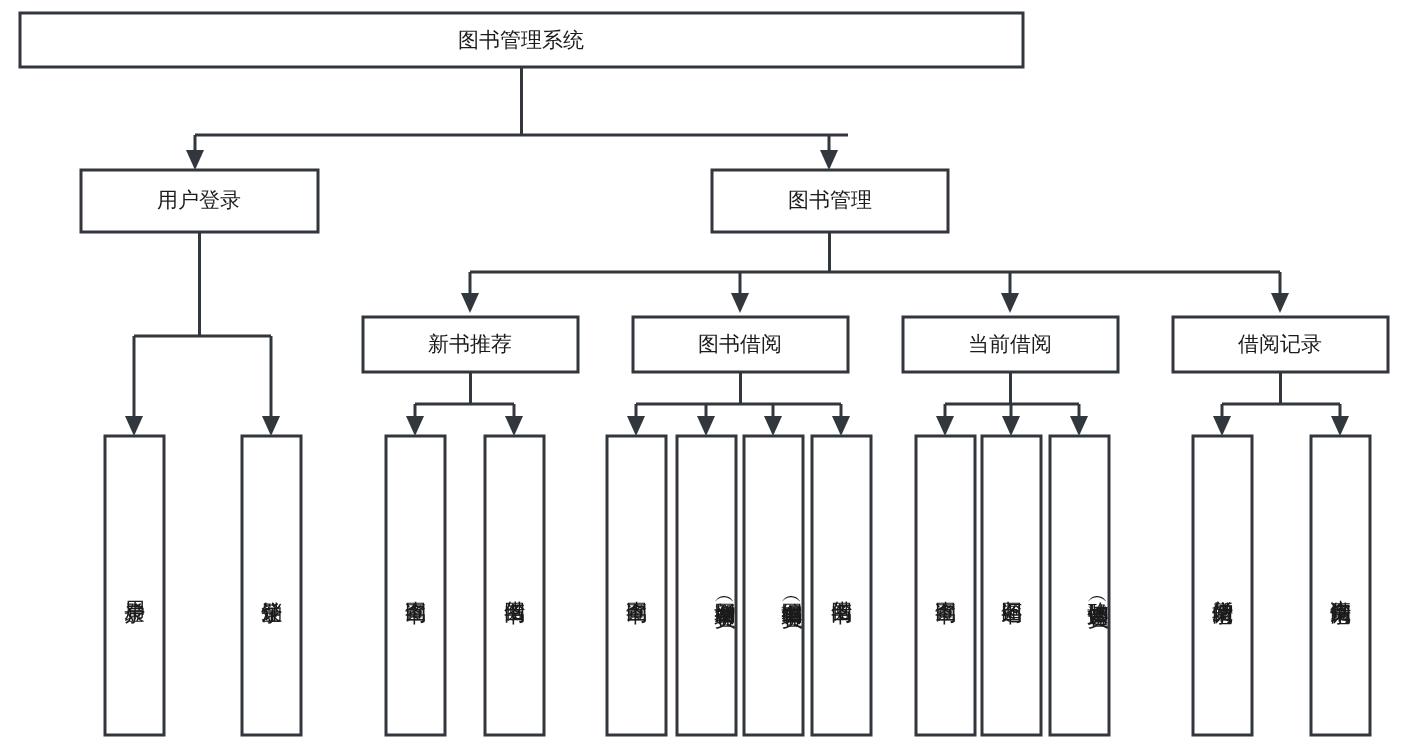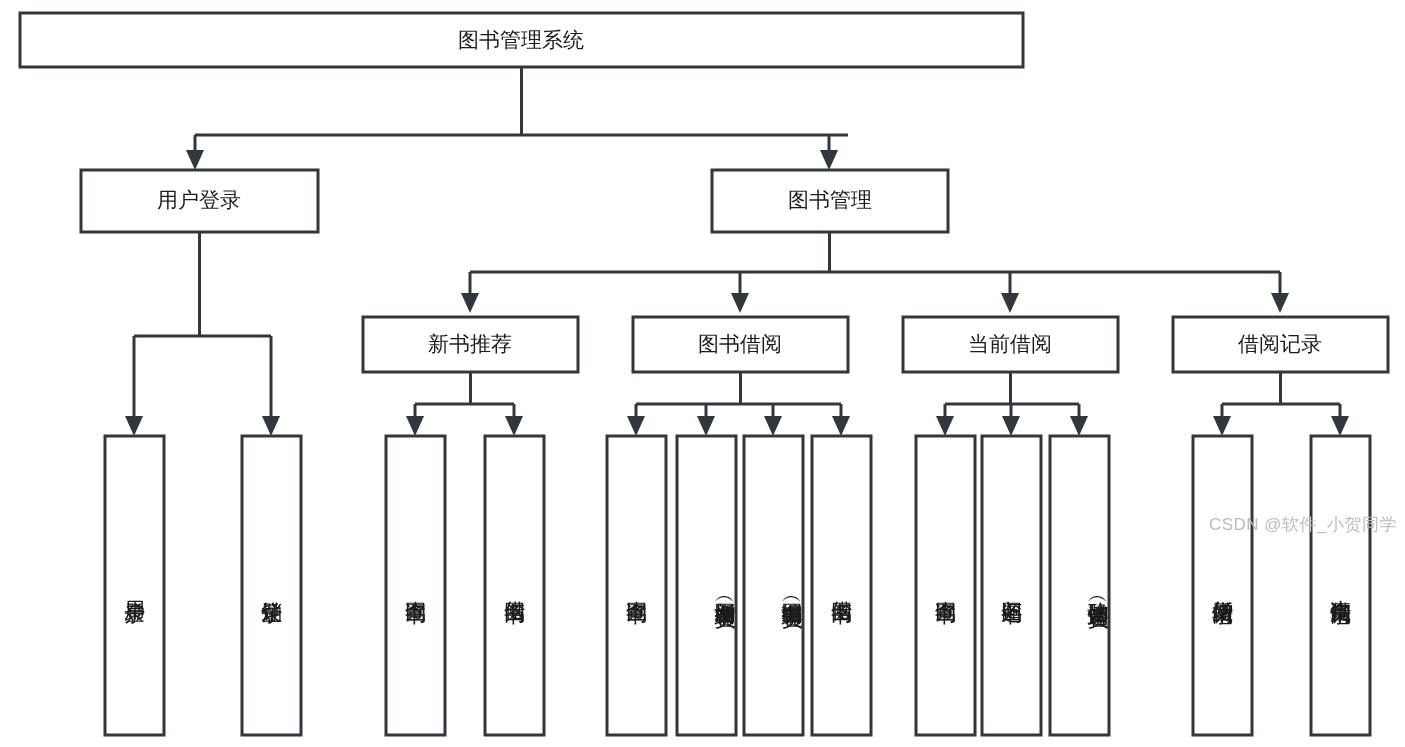--- a/index.html
+++ b/index.html
@@ -252,15 +252,14 @@
   <div class="node-label-v" style="left:916px; top:436px; width:59px; height:299px;">查询图书</div>
 
   <div class="node-label-v" style="left:982px; top:436px; width:59px; height:299px;">归还图书</div>
 
   <div class="node-label-v" style="left:1050px; top:436px; width:59px; height:299px; align-items:flex-start; padding-top:8px; box-sizing:border-box;">确认归还（管理员）</div>
 
   <div class="node-label-v" style="left:1193px; top:436px; width:59px; height:299px;">新增借阅记录</div>
 
   <div class="node-label-v" style="left:1311px; top:436px; width:59px; height:299px;">查询借阅记录</div>
 
-  <div class="watermark">CSDN @软件_小贺同学</div>
 
 </div>
 
 </body></html>

